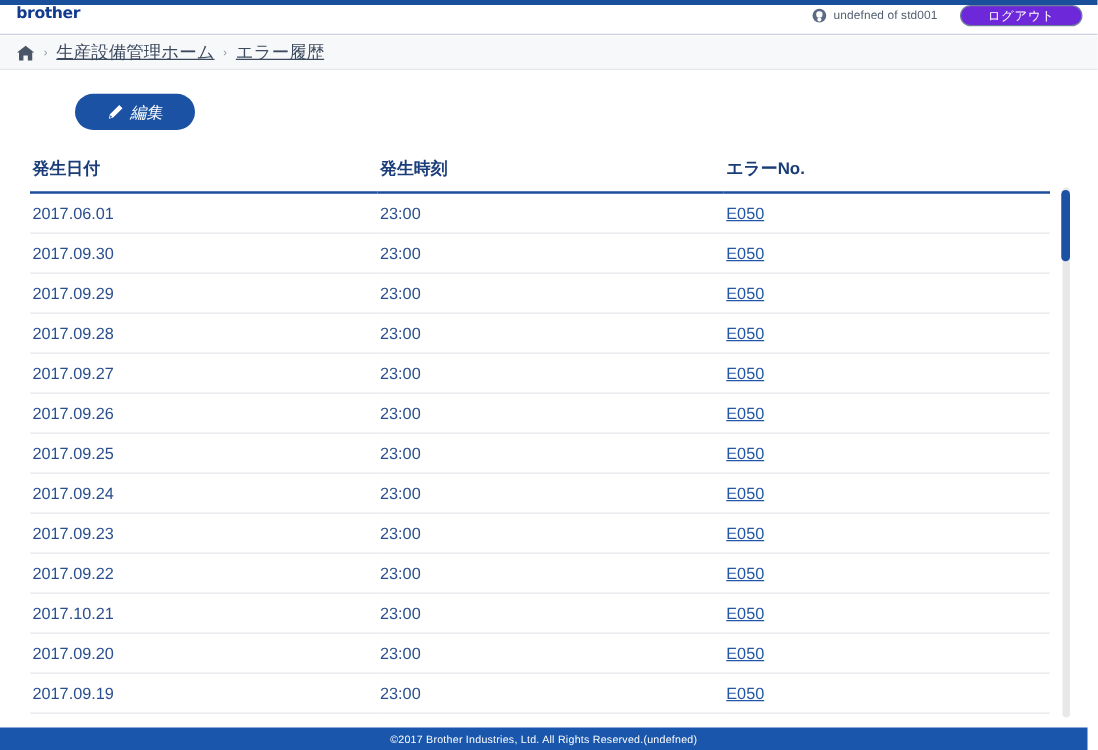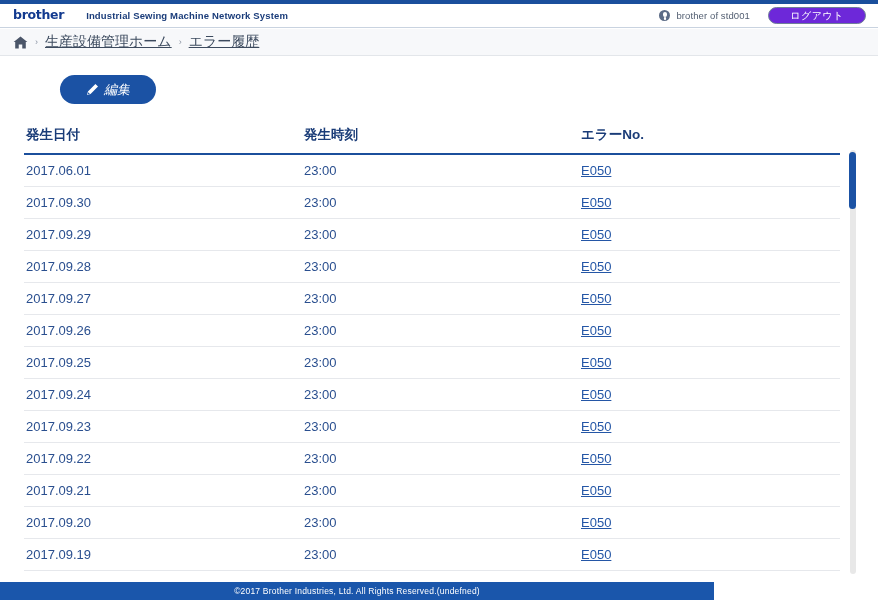--- a/index.html
+++ b/index.html
@@ -33,22 +33,23 @@
 
   
   .header {
     position: absolute;
     top: 4px; left: 0;
     width: 878px;
     height: 24px;
     background: #ffffff;
     border-bottom: 1px solid #c9d3e0;
     display: flex;
-    align-items: center;
+    align-items: flex-start;
     box-sizing: border-box;
+    gap: 16px;
   }
   .logo {
     margin-left: 13px;
     font-family: "DejaVu Sans", sans-serif;
     font-size: 12.5px;
     font-weight: bold;
     letter-spacing: -0.3px;
     color: #123a8f;
     line-height: 1;
   }
@@ -229,45 +230,44 @@
     background: #1b52a4;
     border-radius: 4px;
     cursor: pointer;
   }
 
   
   .footer {
     position: absolute;
     left: 0;
     top: 582px;
-    width: 714px;
+    width: 870px;
     height: 18px;
     background: #1a56ab;
     color: #ffffff;
     font-size: 8.5px;
     display: flex;
     align-items: center;
     justify-content: center;
     letter-spacing: 0.2px;
   }
 </style>
 </head>
 <body>
 
 <div class="page">
 
   <div class="top-strip"></div>
 
   <div class="header">
     <div class="logo">brother</div>
-    <div class="app-title">Industrial Sewing Machine Network System</div>
 
     <div class="header-right">
       <span class="user-icon"></span>
-      <span class="user-name">brother of std001</span>
+      <span class="user-name">undefned of std001</span>
       <div class="logout-btn">ログアウト</div>
     </div>
   </div>
 
   <div class="breadcrumb">
     <span class="home-icon">
       <svg width="15" height="13" viewBox="0 0 16 14" aria-hidden="true">
         <path fill="#4a5568" d="M8 0.6 L0.6 6.4 L2.3 6.4 L2.3 13.4 L6.1 13.4 L6.1 9.1 L9.9 9.1 L9.9 13.4 L13.7 13.4 L13.7 6.4 L15.4 6.4 Z"></path>
       </svg>
     </span>
@@ -347,21 +347,21 @@
             <td>2017.09.23</td>
             <td>23:00</td>
             <td><span class="err-link">E050</span></td>
           </tr>
           <tr>
             <td>2017.09.22</td>
             <td>23:00</td>
             <td><span class="err-link">E050</span></td>
           </tr>
           <tr>
-            <td>2017.09.21</td>
+            <td>2017.10.21</td>
             <td>23:00</td>
             <td><span class="err-link">E050</span></td>
           </tr>
           <tr>
             <td>2017.09.20</td>
             <td>23:00</td>
             <td><span class="err-link">E050</span></td>
           </tr>
           <tr>
             <td>2017.09.19</td>

